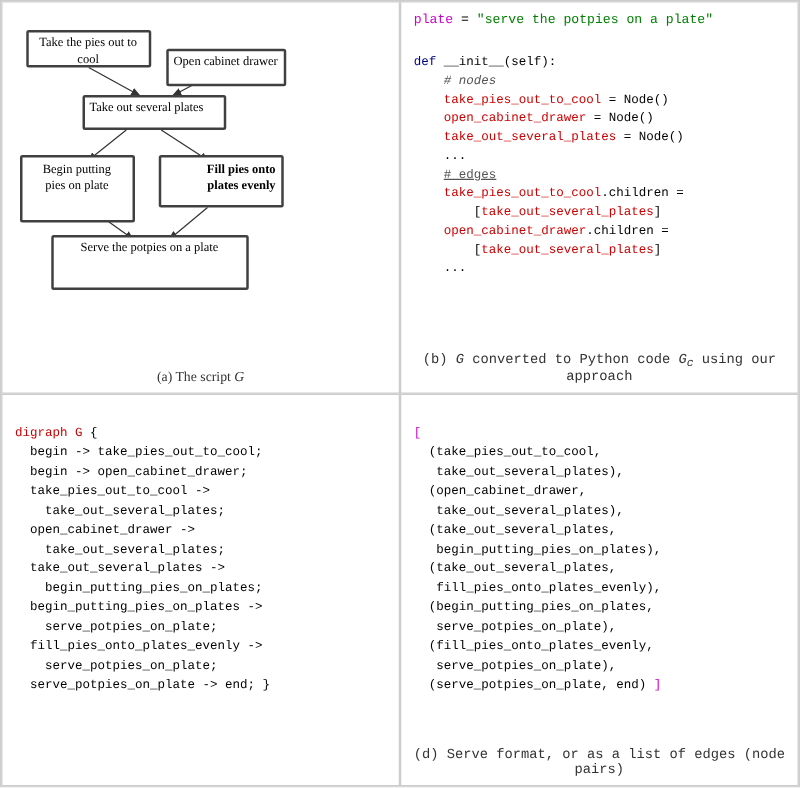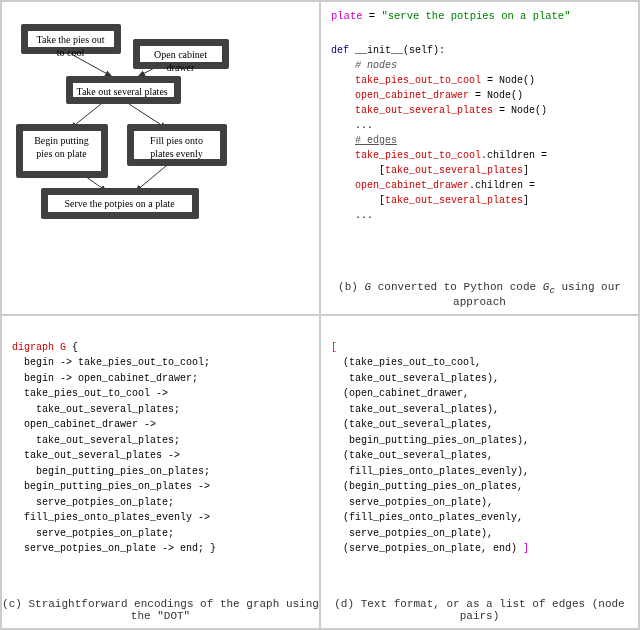--- a/index.html
+++ b/index.html
@@ -49,21 +49,21 @@
 
     .graph-container {
       position: relative;
       width: 300px;
       height: 230px;
       margin-top: 4px;
     }
 
     .node-box {
       position: absolute;
-      border: 7px solid #404040;
+      border: 2px solid #404040;
       background: #fff;
       padding: 4px 8px;
       text-align: center;
       font-size: 11px;
       border-radius: 2px;
       line-height: 1.3;
     }
 
     
     .graph-svg {
@@ -139,29 +139,32 @@
       </div>
 
       <div class="node-box" style="left:55px;top:60px;width:115px;height:28px;font-size:10px;padding:2px 4px;text-align:left;">
         Take out several plates
       </div>
 
       <div class="node-box" style="left:5px;top:108px;width:92px;height:54px;font-size:10px;padding:3px 4px;text-align:center;">
         Begin putting<br>pies on plate
       </div>
 
-      <div class="node-box" style="left:116px;top:108px;width:100px;height:42px;font-size:10px;padding:3px 4px;text-align:center;">
+      <div class="node-box" style="left:116px;top:108px;width:100px;height:42px;font-size:10px;padding:3px 4px;text-align:right;font-weight:bold;">
         Fill pies onto<br>plates evenly
       </div>
 
-      <div class="node-box" style="left:30px;top:172px;width:158px;height:31px;font-size:10px;padding:2px 4px;text-align:center;">
+      <div class="node-box" style="left:30px;top:172px;width:158px;height:44px;font-size:10px;padding:2px 4px;text-align:center;">
         Serve the potpies on a plate
       </div>
     </div>
 
+    <div class="panel-label">
+      <span>(a) The script <em>G</em></span>
+    </div>
   </div>
 
   <div class="panel panel-b">
     <div style="margin-bottom:6px;">
       <span style="color:#cc00cc; font-family:'Courier New',monospace; font-size:10.5px;">plate</span><span style="font-family:'Courier New',monospace; font-size:10.5px;"> = </span><span style="color:#008000; font-family:'Courier New',monospace; font-size:10.5px;">"serve the potpies on a plate"</span>
     </div>
     <div class="code-block" style="font-size:10px; line-height:1.5;">
 <span style="color:#000080;">def</span> <span style="color:#000;">__init__</span>(self):
     <span style="color:#555;font-style:italic;"># nodes</span>
     <span style="color:#cc0000;">take_pies_out_to_cool</span> = <span style="color:#000;">Node()</span>
@@ -190,40 +193,37 @@
   open_cabinet_drawer -&gt;
     take_out_several_plates;
   take_out_several_plates -&gt;
     begin_putting_pies_on_plates;
   begin_putting_pies_on_plates -&gt;
     serve_potpies_on_plate;
   fill_pies_onto_plates_evenly -&gt;
     serve_potpies_on_plate;
   serve_potpies_on_plate -&gt; end; }
     </div>
-    <div class="panel-label">
-      <span>(c) Straightforward encodings of the graph using the "DOT"</span>
-    </div>
   </div>
 
   <div class="panel panel-d">
     <div class="code-block" style="line-height:1.55;">
 <span style="color:#cc00cc;">[</span>
   (take_pies_out_to_cool,
    take_out_several_plates),
   (open_cabinet_drawer,
    take_out_several_plates),
   (take_out_several_plates,
    begin_putting_pies_on_plates),
   (take_out_several_plates,
    fill_pies_onto_plates_evenly),
   (begin_putting_pies_on_plates,
    serve_potpies_on_plate),
   (fill_pies_onto_plates_evenly,
    serve_potpies_on_plate),
   (serve_potpies_on_plate, end) <span style="color:#cc00cc;">]</span>
     </div>
     <div class="panel-label">
-      <span>(d) Text format, or as a list of edges (node pairs)</span>
+      <span>(d) Serve format, or as a list of edges (node pairs)</span>
     </div>
   </div>
 
 </div>
 
 </body></html>

